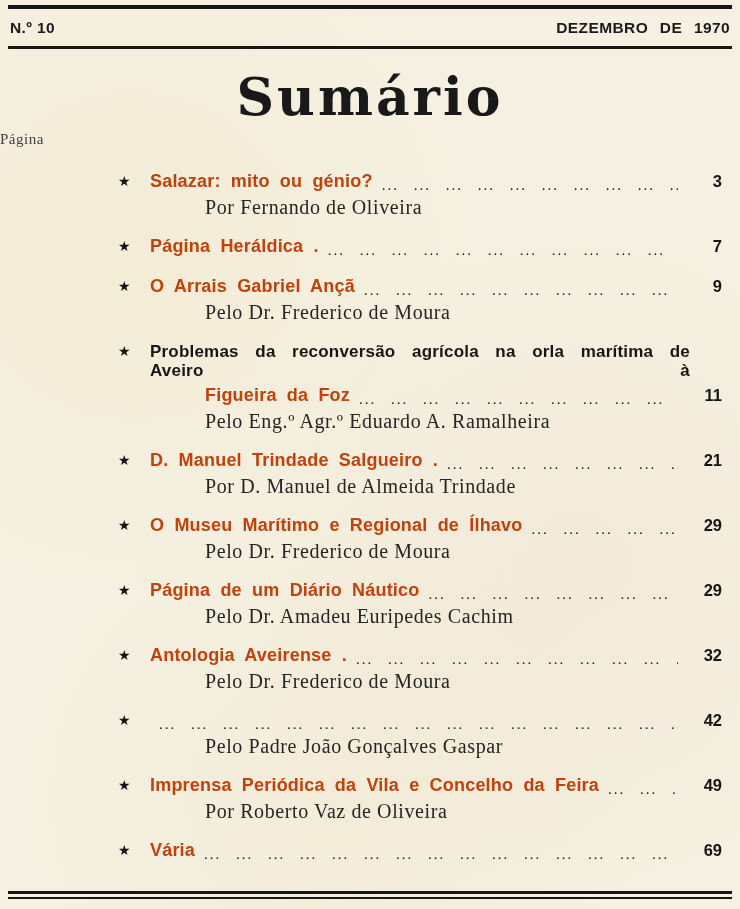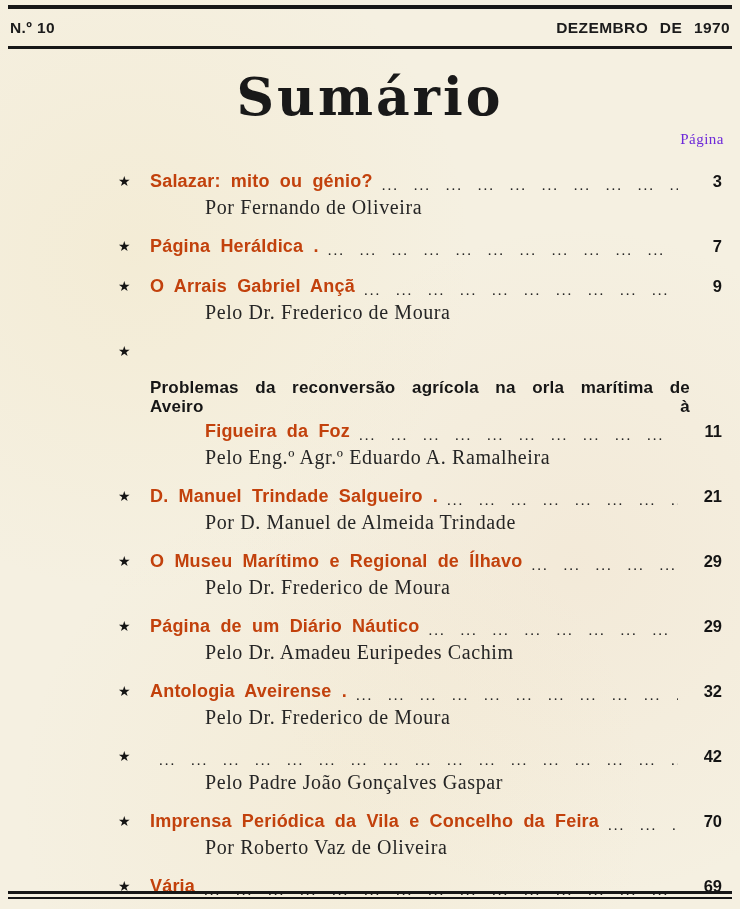--- a/index.html
+++ b/index.html
@@ -28,40 +28,40 @@
   .issue-date { word-spacing: 7px; }
 
   
   h1.sumario {
     margin: 18px 0 0; text-align: center;
     font-family: "DejaVu Serif", serif; font-weight: bold;
     font-size: 52px; letter-spacing: 3px; color: #191919; line-height: 1.15;
   }
 
   .pagina-label {
-    margin: 4px 16px 0 0; text-align: right;
+    margin: 4px 28px 0 0; 
     font-family: "Liberation Serif", serif; font-size: 15px; letter-spacing: 0.5px;
-    color: #6d28d9;
+    color: #404040;
   }
 
   
   .toc { margin: 24px 18px 0 118px; }
   .entry { display: flex; align-items: flex-start; margin-bottom: 21px; }
   .star { width: 32px; font-size: 14px; line-height: 19px; color: #141414; }
   .entry-body { flex: 1; min-width: 0; }
   .line { display: flex; align-items: baseline; line-height: 19px; }
   .title {
     font-weight: bold; font-size: 18px; word-spacing: 5px;
     letter-spacing: 0.2px; white-space: nowrap; color: #c2410c;
   }
   .indent2 { margin-left: 55px; }
   .jline {
     display: block; font-weight: bold; font-size: 17px; word-spacing: 4px;
     letter-spacing: 0.2px; line-height: 19px; margin-bottom: 6px; padding-right: 32px;
-    text-align: justify; text-align-last: justify; color: #161616; margin-top: 36px;
+    text-align: justify; text-align-last: justify; color: #161616;
   }
   .leader {
     flex: 1; overflow: hidden; white-space: nowrap;
     font-family: "Liberation Serif", serif; font-size: 15px;
     letter-spacing: 2px; word-spacing: 9px; color: #202020;
     height: 15px; line-height: 15px; margin: 0 10px 0 9px;
     position: relative; top: 3px;
   }
   .pagenum {
     width: 34px; text-align: right; font-weight: bold; font-size: 16.5px;
@@ -214,21 +214,21 @@
     </div>
   </div>
 
   <div class="entry">
     <span class="star">★</span>
     <div class="entry-body">
 
       <div class="line">
         <span class="title">Imprensa Periódica da Vila e Concelho da Feira</span>
         <span class="leader">... ... ... ... ... ... ... ... ... ... ... ... ... ... ... ... ... ... ... ... ... ... ... ...</span>
-        <span class="pagenum">70</span>
+        <span class="pagenum">49</span>
       </div>
       <div class="author">Por Roberto Vaz de Oliveira</div>
     </div>
   </div>
 
   <div class="entry">
     <span class="star">★</span>
     <div class="entry-body">
 
       <div class="line">

